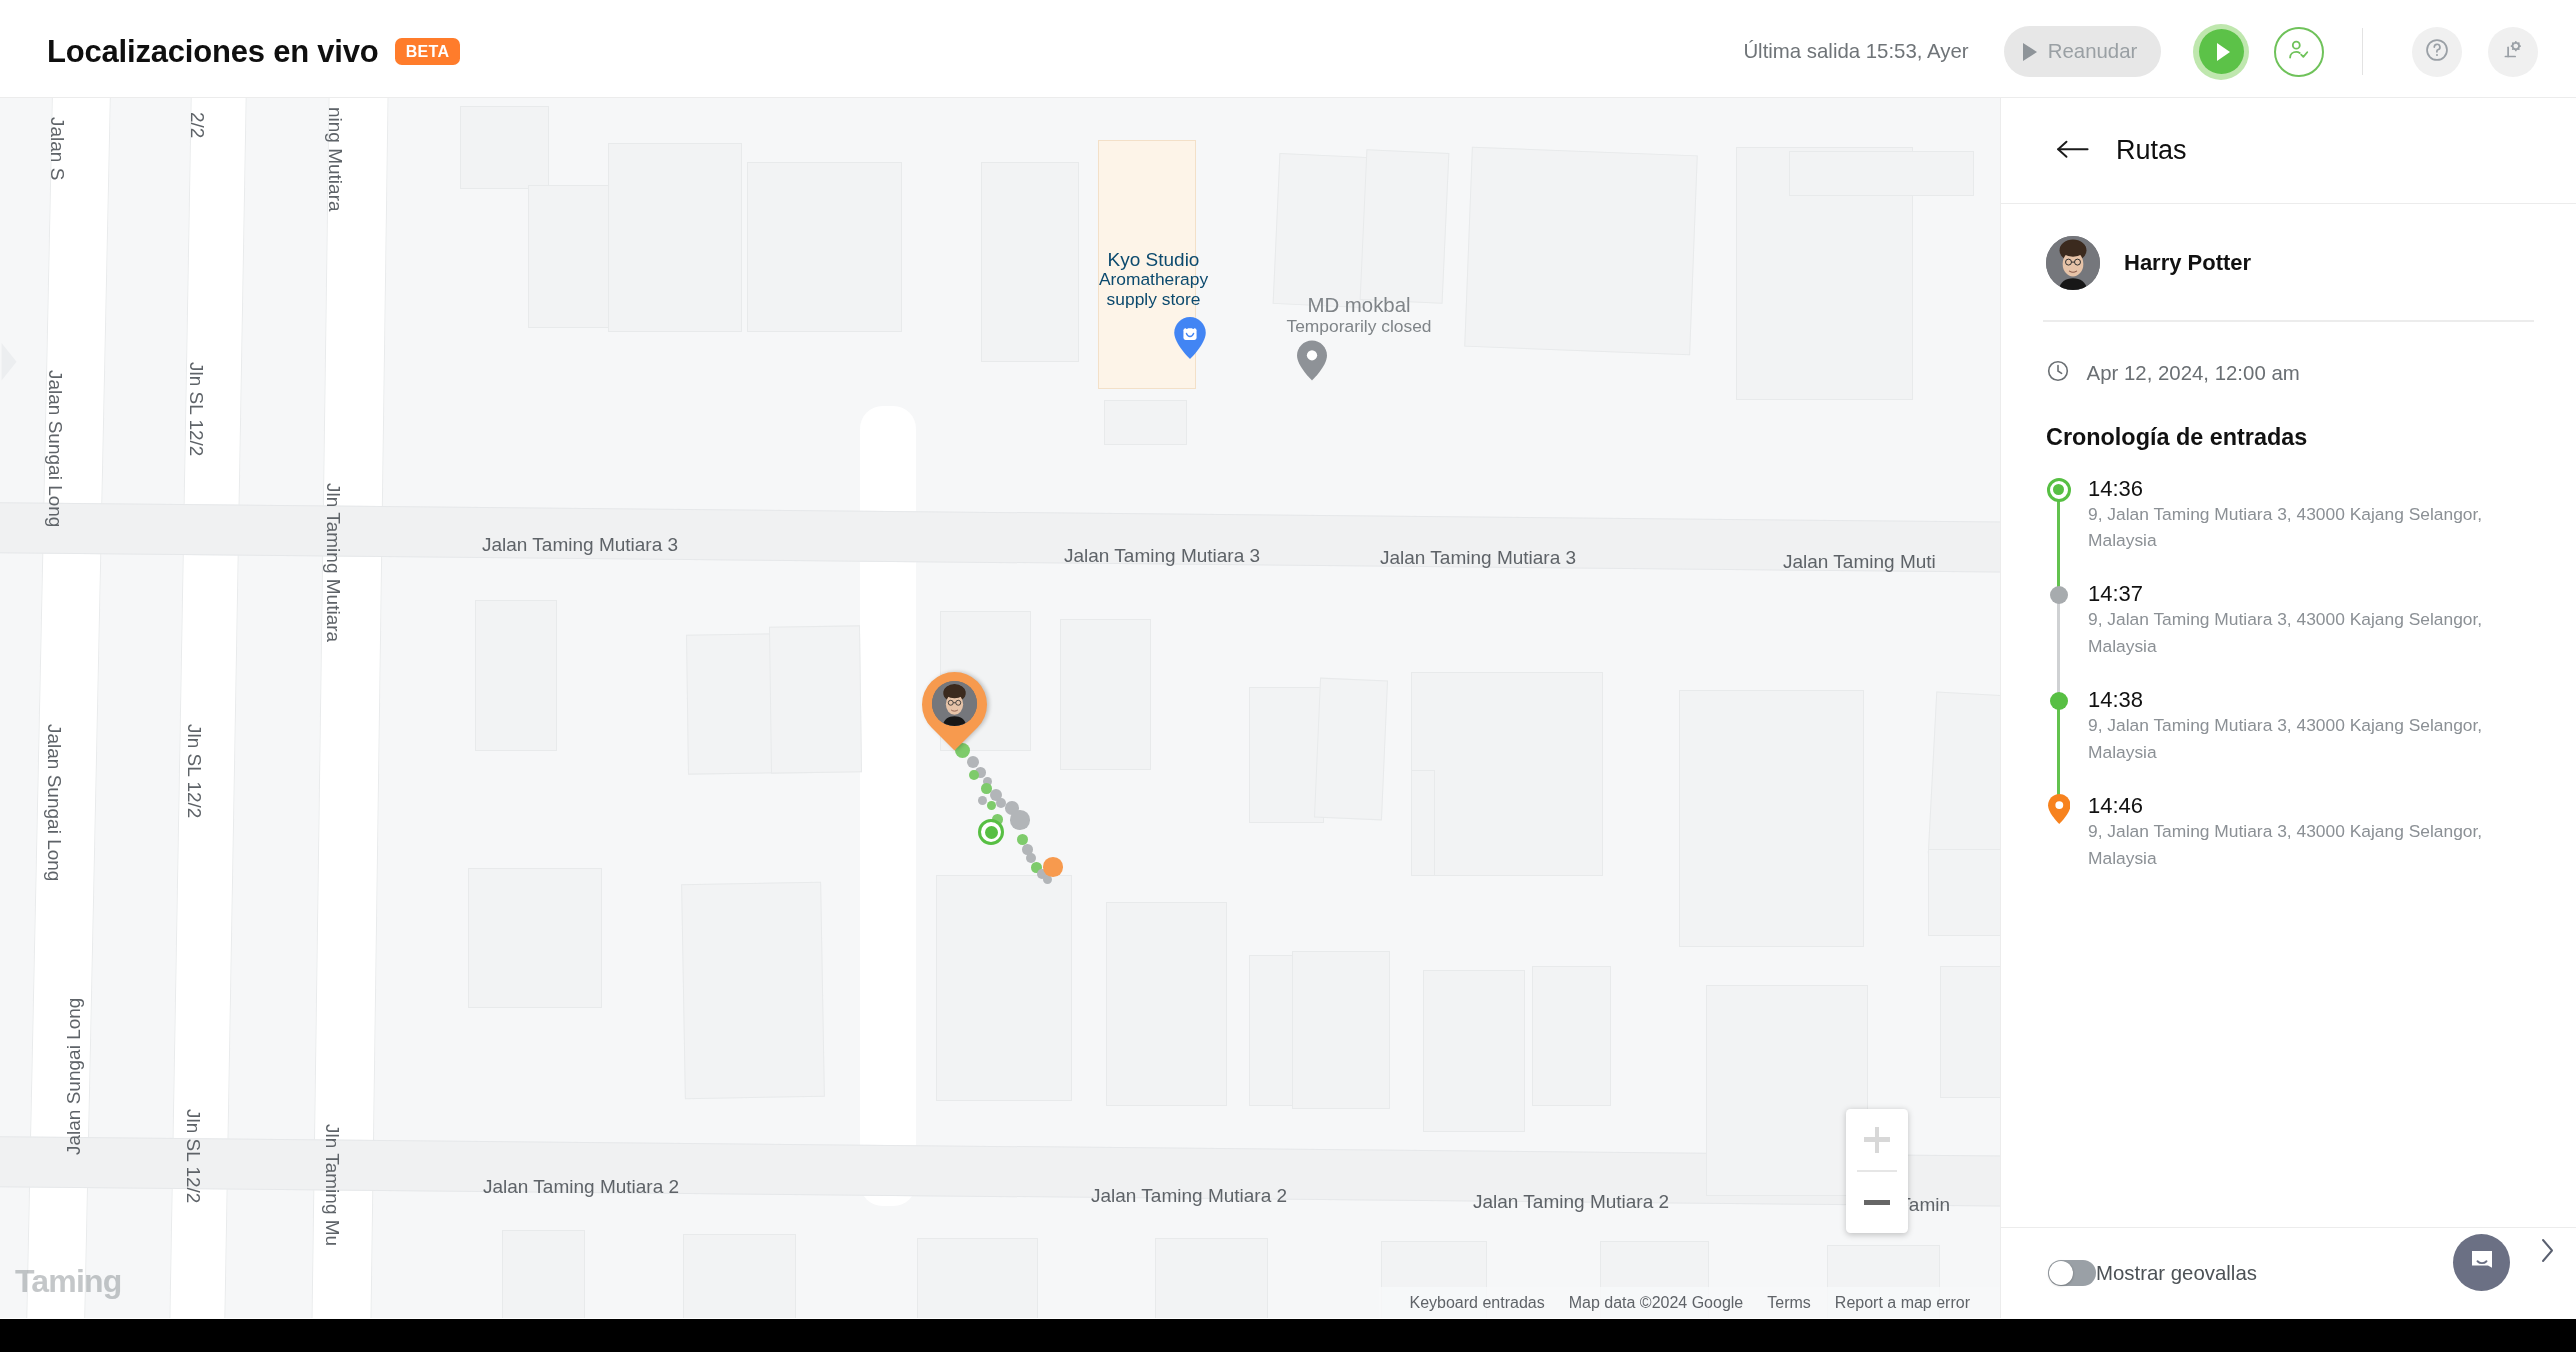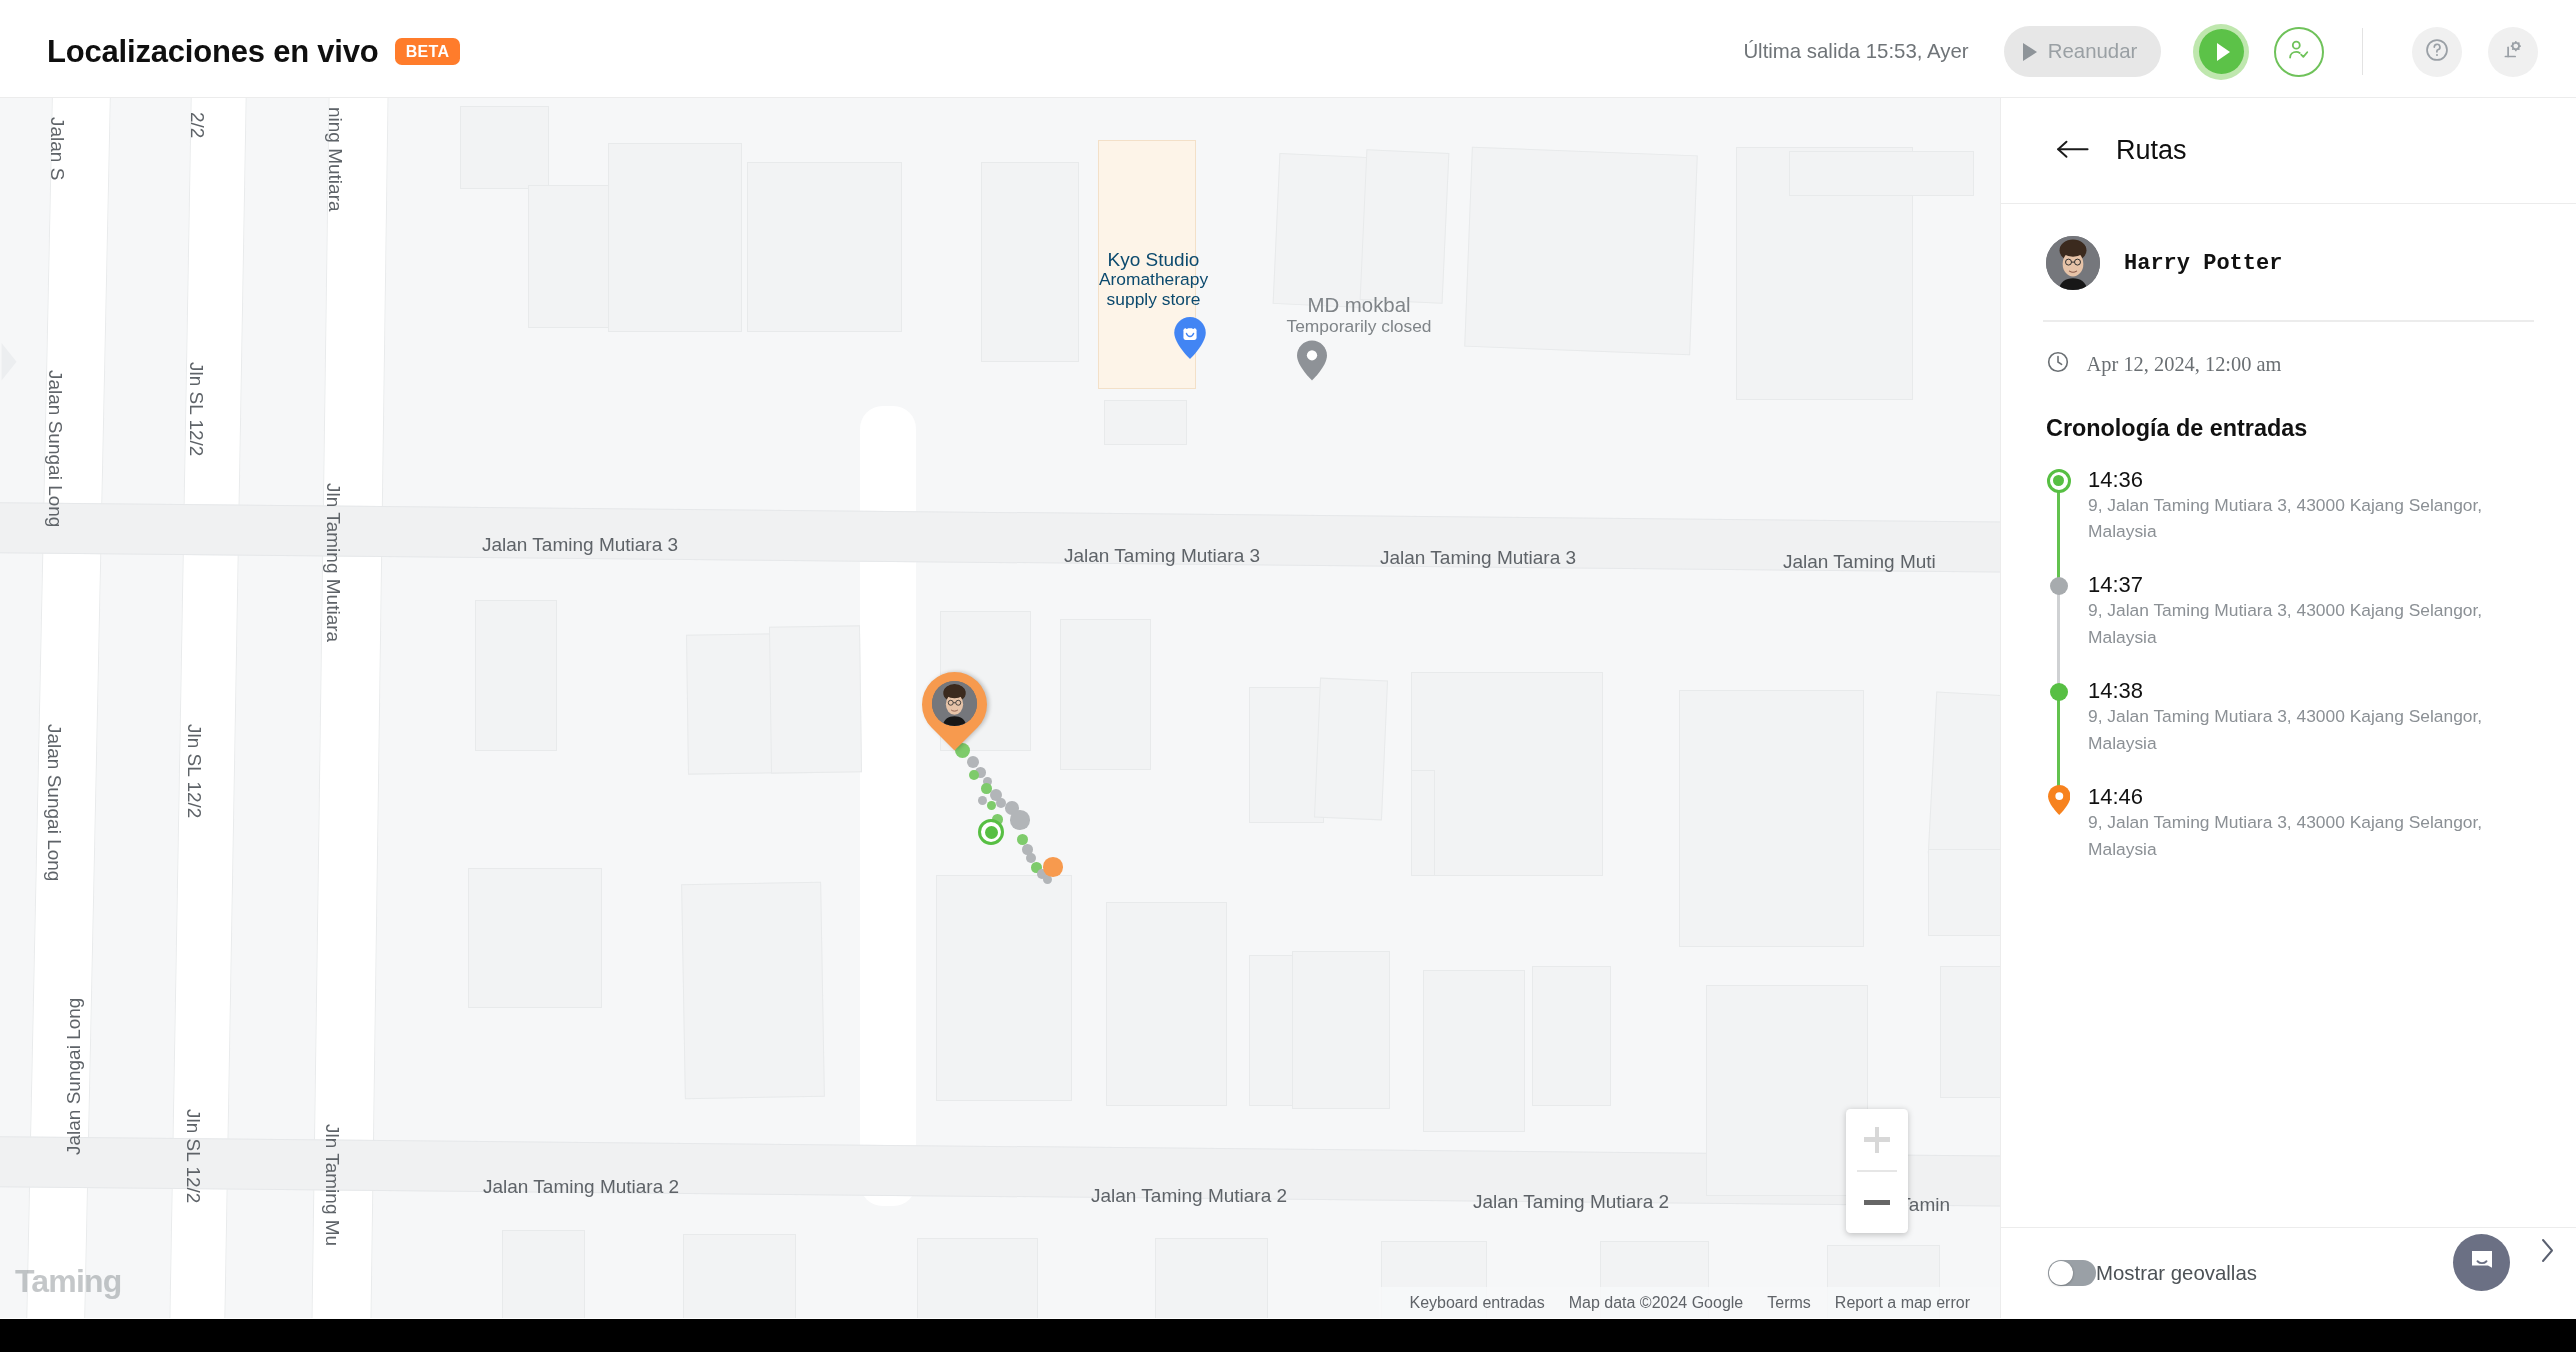--- a/index.html
+++ b/index.html
@@ -197,32 +197,32 @@
     display: flex; flex-direction: column;
   }
   #panel-head {
     height: 106px; display: flex; align-items: center;
     padding-left: 54px; border-bottom: 1.5px solid #ececec;
   }
   .back-arrow { cursor: pointer; margin-right: 26px; }
   .panel-title { font-size: 27px; font-weight: 400; color: #0f0f0f; }
 
   #panel-user {
-    display: flex; align-items: center; padding: 32px 45px 0 45px; font-family: Liberation Mono, monospace;
+    display: flex; align-items: center; padding: 32px 45px 0 45px;
   }
   .user-avatar {
     width: 54px; height: 54px; border-radius: 50%;
     overflow: hidden; background: #6d6f74; flex: none;
   }
   .user-name { margin-left: 24px; font-size: 22px; font-weight: 700; color: #111; }
 
   #panel-date-sep { height: 1.5px; background: #ececec; margin: 30px 42px 0 42px; }
   #panel-date {
     display: flex; align-items: center; gap: 16.6px;
-    padding: 28px 45px 0 45px; color: #6a6f73; font-size: 20.4px; font-family: Liberation Serif, serif;
+    padding: 37px 45px 0 45px; color: #6a6f73; font-size: 20.4px;
   }
 
   #timeline-title {
     padding: 36px 0 0 45px; font-size: 23.4px; font-weight: 700; color: #111;
   }
   #timeline {
     margin-top: 27px; padding: 0 33px 0 45px; flex: 1; overflow: hidden;
   }
   .tl-item { position: relative; display: flex; }
   .tl-gutter { width: 42px; flex: none; position: relative; }

